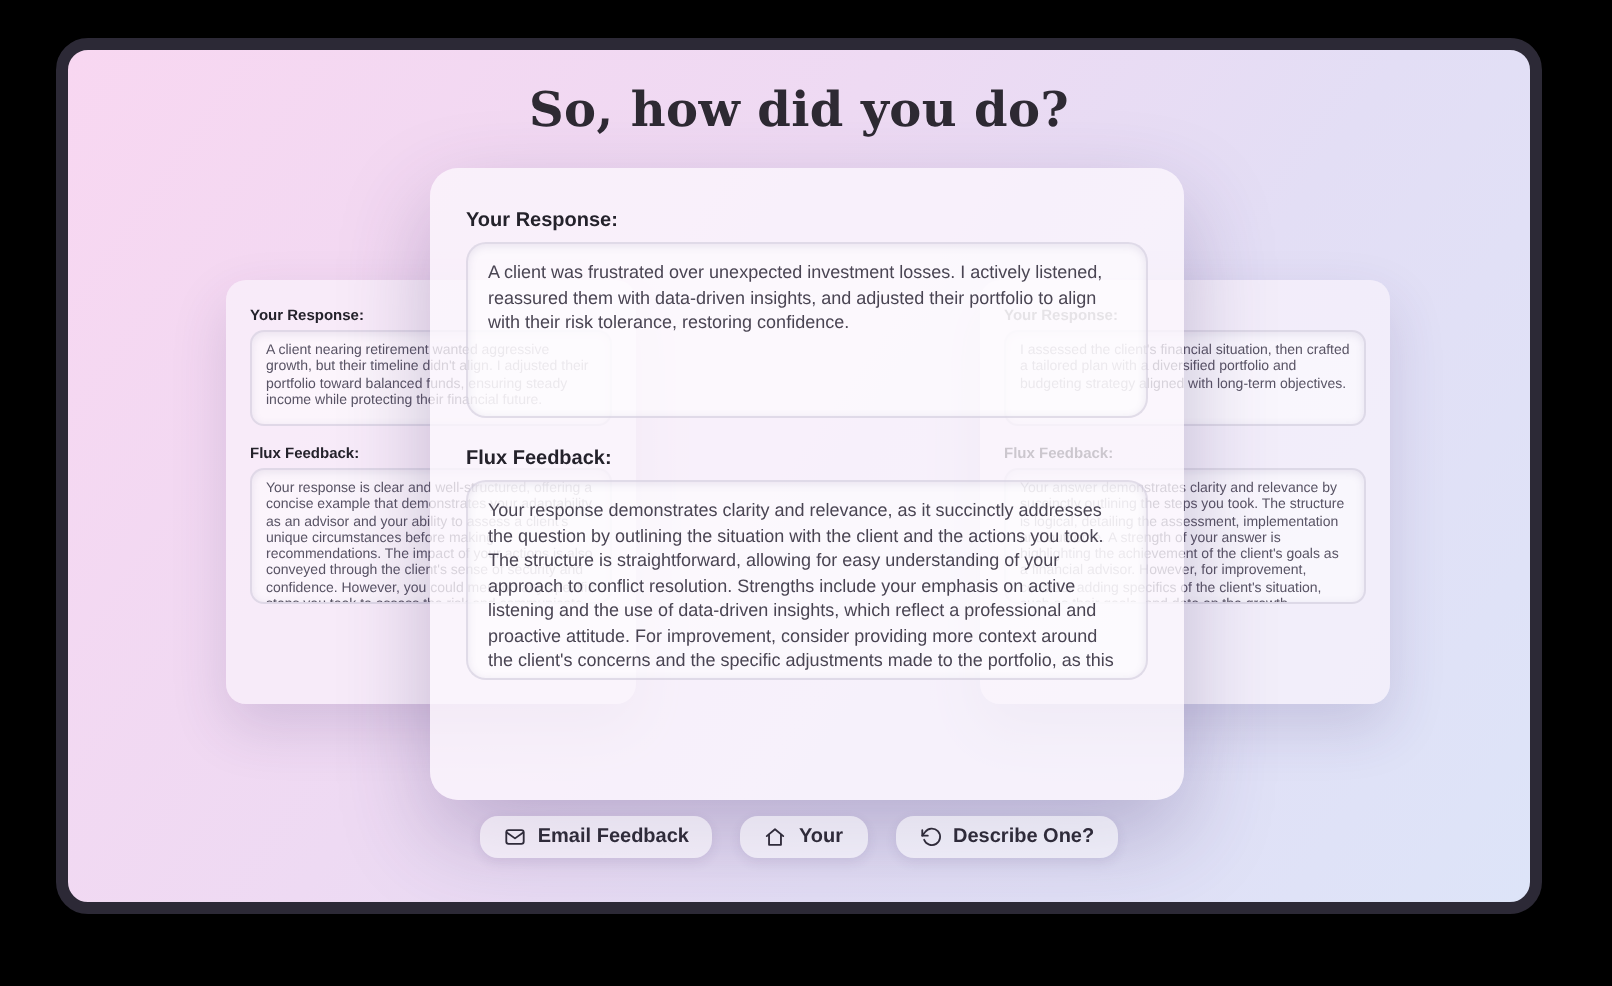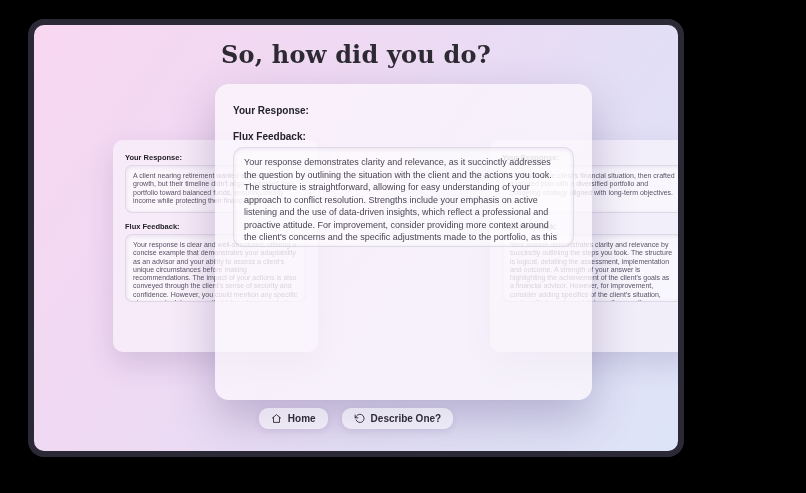--- a/index.html
+++ b/index.html
@@ -1,20 +1,20 @@
 <!DOCTYPE html>
 <html><head>
 <meta charset="utf-8">
 <style>
   * { margin:0; padding:0; box-sizing:border-box; }
   html,body { width:806px; height:493px; background:#000; overflow:hidden;
               font-family:"Liberation Sans", sans-serif; }
 
   .window {
-    position:absolute; left:28px; top:19px; width:656px; height:438px;
+    position:absolute; left:28px; top:19px; width:743px; height:438px;
     border:6px solid #2c2936; border-radius:16px;
     background:linear-gradient(125deg,#f8d7f1 0%,#eedaf3 40%,#e3def5 65%,#dde4f8 100%);
     overflow:hidden;
   }
   .stage { position:absolute; inset:0; }
 
   .page-title {
     position:absolute; top:15px; left:0; width:100%;
     text-align:center; font-family:"DejaVu Serif", serif;
     font-weight:700; font-size:24px; color:#2e2a33; letter-spacing:0.2px;
@@ -96,31 +96,39 @@
 
     <div class="card side right">
       <div class="field-label">Your Response:</div>
       <div class="textbox response">I assessed the client's financial situation, then crafted a tailored plan with a diversified portfolio and budgeting strategy aligned with long-term objectives.</div>
       <div class="field-label second">Flux Feedback:</div>
       <div class="textbox feedback">Your answer demonstrates clarity and relevance by succinctly outlining the steps you took. The structure is logical, detailing the assessment, implementation and outcome. A strength of your answer is highlighting the achievement of the client's goals as a financial advisor. However, for improvement, consider adding specifics of the client's situation, such as their goals, and data on the growth achieved, as this would showcase your expertise. Additionally, elaborating on</div>
     </div>
 
     <div class="card main">
       <div class="field-label">Your Response:</div>
+      <div class="textbox response">A client was frustrated over unexpected investment losses. I actively listened, reassured them with data-driven insights, and adjusted their portfolio to align with their risk tolerance, restoring confidence.</div>
       <div class="field-label second">Flux Feedback:</div>
       <div class="textbox feedback">Your response demonstrates clarity and relevance, as it succinctly addresses the question by outlining the situation with the client and the actions you took. The structure is straightforward, allowing for easy understanding of your approach to conflict resolution. Strengths include your emphasis on active listening and the use of data-driven insights, which reflect a professional and proactive attitude. For improvement, consider providing more context around the client's concerns and the specific adjustments made to the portfolio, as this could enhance the depth of your example and showcase your problem-solving skills further. Overall, it is a solid response that effectively communicates your</div>
     </div>
 
     <div class="footer">
       <button class="pill-btn">
         <svg viewBox="0 0 24 24">
+          <rect x="2.5" y="4.5" width="19" height="15" rx="2.5"></rect>
+          <path d="M3 7l9 6.5L21 7"></path>
+        </svg>
+        <span>Email Feedback</span>
+      </button>
+      <button class="pill-btn">
+        <svg viewBox="0 0 24 24">
           <path d="M3 11L12 3.5 21 11"></path>
           <path d="M5.5 9.5V20.5h13V9.5"></path>
         </svg>
-        <span>Home</span>
+        <span>Your</span>
       </button>
       <button class="pill-btn">
         <svg viewBox="0 0 24 24">
           <polyline points="2.5 4.5 2.5 10.5 8.5 10.5"></polyline>
           <path d="M4.5 15a9 9 0 1 0 1.1-8.4L2.5 10.5"></path>
         </svg>
         <span>Describe One?</span>
       </button>
     </div>
 

